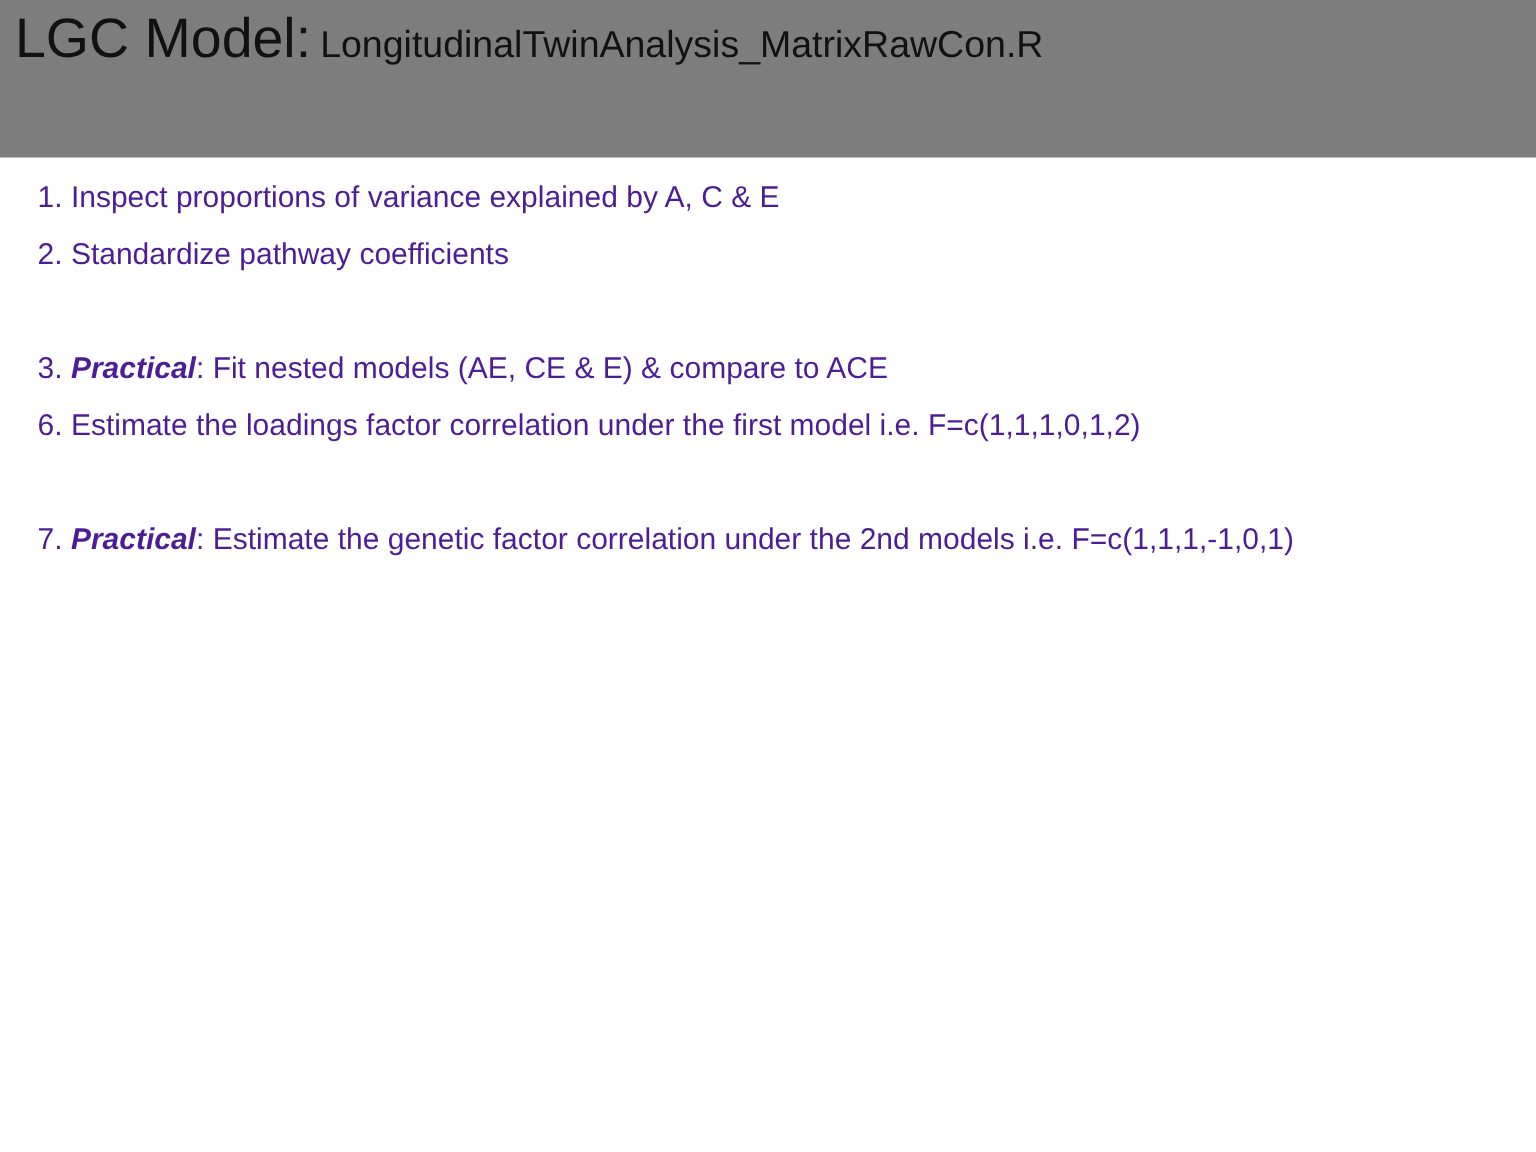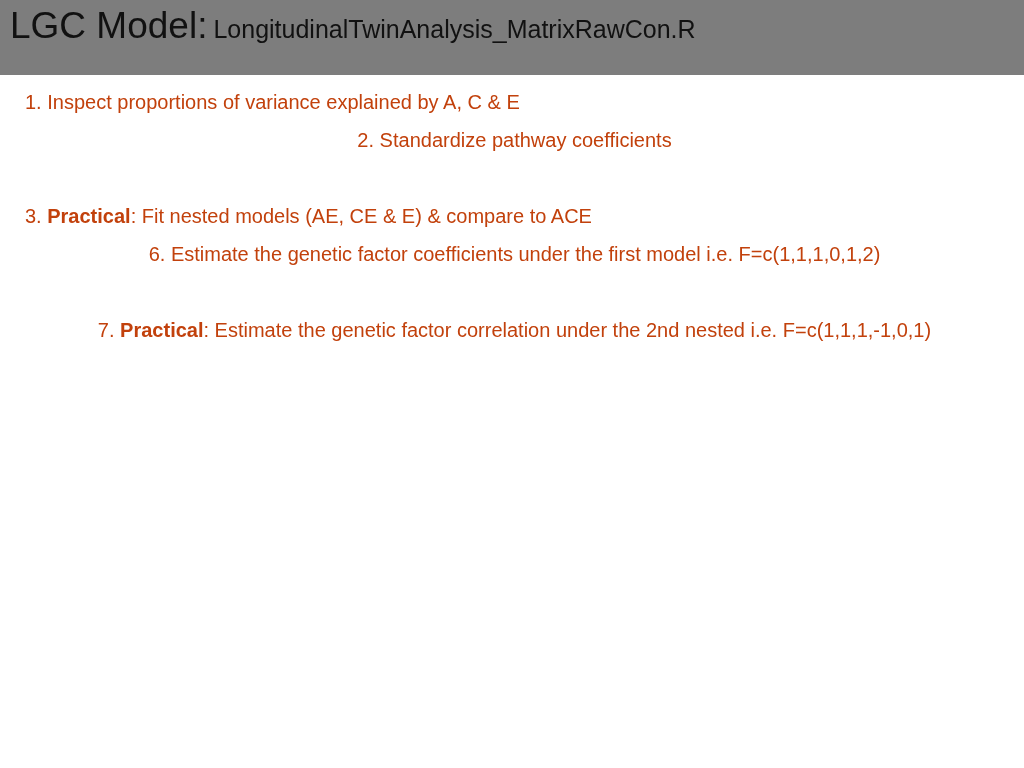--- a/index.html
+++ b/index.html
@@ -16,21 +16,21 @@
   }
   .slide {
     position: relative;
     width: 1024px;
     height: 768px;
     background: #ffffff;
   }
   .slide-header {
     box-sizing: border-box;
     width: 1024px;
-    height: 75px;
+    height: 105px;
     background: #7d7d7d;
     padding: 4px 0 0 10px;
   }
   .slide-title {
     font-size: 37px;
     font-weight: 400;
     color: #111111;
     letter-spacing: 0px;
     line-height: 44px;
   }
@@ -41,47 +41,47 @@
     margin-left: 6px;
   }
   .slide-body {
     padding: 8px 20px 0 25px;
   }
   .item {
     margin: 0;
     font-size: 20px;
     line-height: 38px;
     white-space: nowrap;
-    color: #c2410c;
+    color: #4c1d95;
   }
   .item .bold-part {
     font-weight: 700;
+    font-style: italic;
   }
   .item.spacer-after {
     margin-bottom: 38px;
-    text-align: center;
   }
 </style>
 </head>
 <body>
 
 <div class="slide" style="background: rgb(255, 255, 255);">
   <div class="slide-header" style="background: rgb(125, 125, 125);">
     <span class="slide-title">LGC Model:</span><span class="slide-subtitle">LongitudinalTwinAnalysis_MatrixRawCon.R</span>
   </div>
 
   <div class="slide-body">
 
     <p class="item"><span class="num-part">1. </span><span class="bold-part"></span><span class="rest-part">Inspect proportions of variance explained by A, C &amp; E</span></p>
 
     <p class="item spacer-after"><span class="num-part">2. </span><span class="bold-part"></span><span class="rest-part">Standardize pathway coefficients</span></p>
 
     <p class="item"><span class="num-part">3. </span><span class="bold-part">Practical</span><span class="rest-part">: Fit nested models (AE, CE &amp; E) &amp; compare to ACE</span></p>
 
 
 
-    <p class="item spacer-after"><span class="num-part">6. </span><span class="bold-part"></span><span class="rest-part">Estimate the genetic factor coefficients under the first model i.e. F=c(1,1,1,0,1,2)</span></p>
+    <p class="item spacer-after"><span class="num-part">6. </span><span class="bold-part"></span><span class="rest-part">Estimate the loadings factor correlation under the first model i.e. F=c(1,1,1,0,1,2)</span></p>
 
-    <p class="item spacer-after"><span class="num-part">7. </span><span class="bold-part">Practical</span><span class="rest-part">: Estimate the genetic factor correlation under the 2nd nested i.e. F=c(1,1,1,-1,0,1)</span></p>
+    <p class="item spacer-after"><span class="num-part">7. </span><span class="bold-part">Practical</span><span class="rest-part">: Estimate the genetic factor correlation under the 2nd models i.e. F=c(1,1,1,-1,0,1)</span></p>
 
   </div>
 
 </div>
 
 </body></html>

